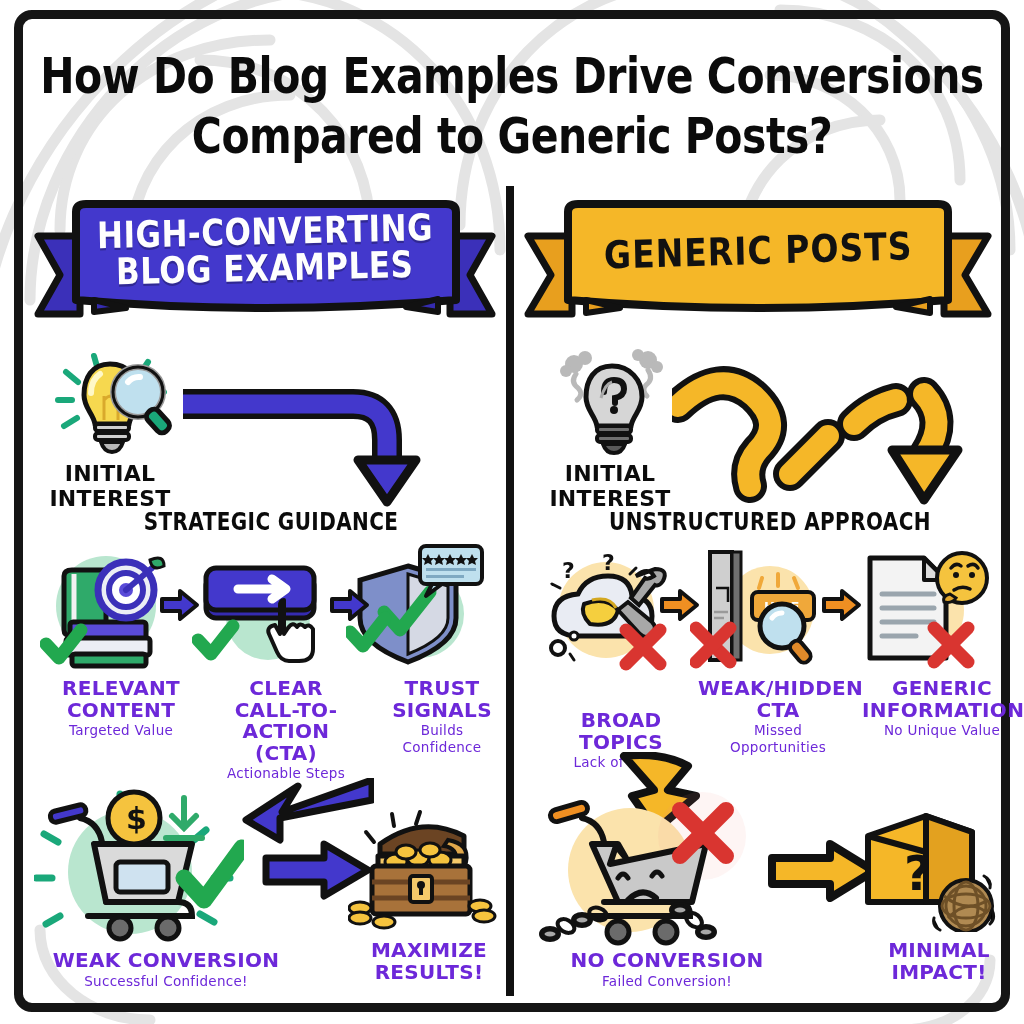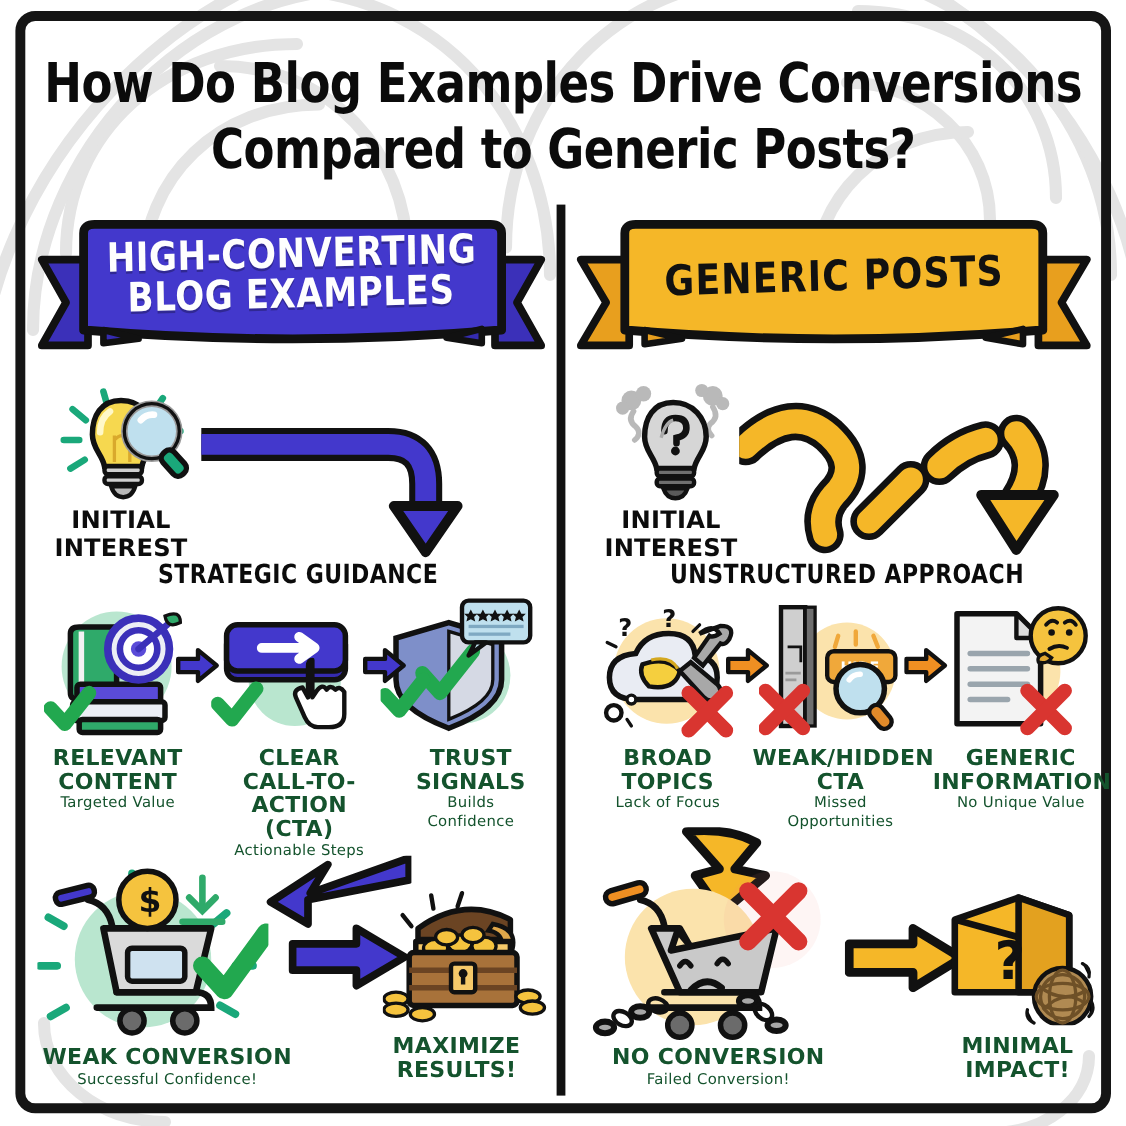--- a/index.html
+++ b/index.html
@@ -55,22 +55,22 @@
   .lbl { position:absolute; text-align:center; }
   .lbl .big {
     font-weight:bold; color:#0c0c0c; font-size:22px; line-height:1.12;
     letter-spacing:0.2px;
   }
   .section-head {
     position:absolute; text-align:center; font-weight:bold; font-size:20px;
     color:#0b0b0b; letter-spacing:0.4px; transform:scaleY(1.2);
   }
   .stage-title {
-    position:absolute; text-align:center; font-weight:bold; color:#14532d;
-    font-size:20px; line-height:1.08; letter-spacing:0.3px;
+    position:absolute; text-align:center; font-weight:bold; color:#6d28d9;
+    font-size:20px; line-height:1.08; letter-spacing:0.3px;margin-left:14px;
   }
   .stage-sub { font-size:13.5px; font-weight:normal; margin-top:2px; }
 
   .icon-box { position:absolute; }
   .icon-box svg { display:block; width:100%; height:100%; }
 </style>
 </head>
 <body>
 
 <div id="poster">
@@ -374,21 +374,21 @@
       <svg viewBox="0 0 40 34">
           <path d="M2,11 L20,11 L20,3 L37,17 L20,31 L20,23 L2,23 Z" fill="#ef8f22" stroke="#111" stroke-width="4" stroke-linejoin="round"></path>
         </svg>
     </div>
     <div class="icon-box" style="left:822px; top:588px; width:40px; height:34px;">
       <svg viewBox="0 0 40 34">
           <path d="M2,11 L20,11 L20,3 L37,17 L20,31 L20,23 L2,23 Z" fill="#ef8f22" stroke="#111" stroke-width="4" stroke-linejoin="round"></path>
         </svg>
     </div>
 
-    <div class="stage-title" style="left:532px; top:678px; width:150px;">
+    <div class="stage-title" style="left:532px; top:710px; width:150px;">
       <div>BROAD</div>
       <div>TOPICS</div>
       <div class="stage-sub">Lack of Focus</div>
     </div>
     <div class="stage-title" style="left:684px; top:678px; width:160px;">
       <div>WEAK/HIDDEN</div>
       <div>CTA</div>
       <div class="stage-sub">Missed</div>
       <div class="stage-sub">Opportunities</div>
     </div>

